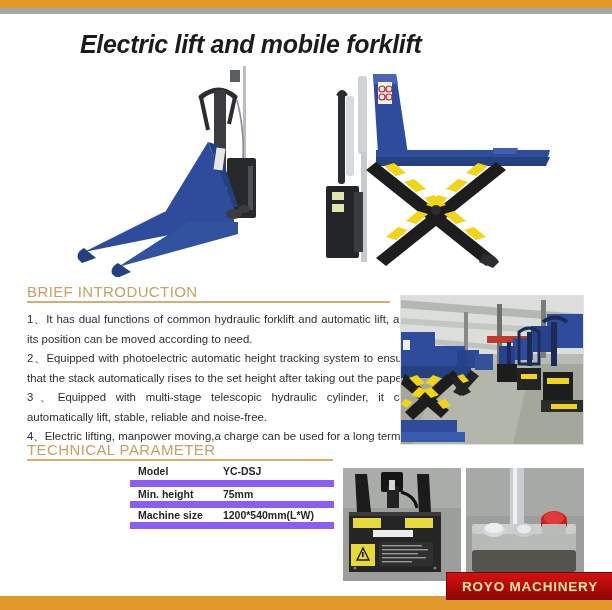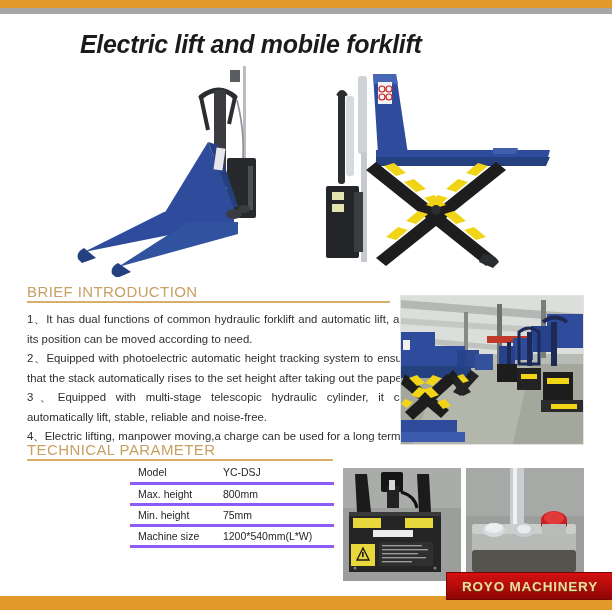--- a/index.html
+++ b/index.html
@@ -40,21 +40,21 @@
   }
   .intro p{margin:0;}
   .intro p.just{text-align:justify;text-align-last:left;}
 
   
   .warehouse{position:absolute;left:400px;top:295px;width:182px;height:148px;overflow:hidden;border:1px solid #e2e2e2;}
 
   
   .spec{position:absolute;left:130px;top:462px;width:204px;border-collapse:collapse;font-size:10.5px;color:#262626;}
   .spec tr{height:21px;}
-  .spec td{border-bottom:3px solid #8b5cf6;padding:0 0 0 8px;vertical-align:middle;}
+  .spec td{border-bottom:7px solid #8b5cf6;padding:0 0 0 8px;vertical-align:middle;font-weight:bold;}
   .spec td.k{width:82px;}
   .spec td.v{width:114px;}
 
   
   .detail1{position:absolute;left:343px;top:468px;width:118px;height:113px;overflow:hidden;}
   .detail2{position:absolute;left:466px;top:468px;width:118px;height:113px;overflow:hidden;}
 
   
   .logo{
     position:absolute;left:446px;top:572px;width:166px;height:26px;
@@ -255,24 +255,20 @@
   <div class="sec-head" style="left:27px;top:441px;">TECHNICAL PARAMETER</div>
   <div class="sec-rule" style="left:27px;top:459px;width:306px;"></div>
 
   <table class="spec">
     <tbody>
       <tr>
         <td class="k">Model</td>
         <td class="v">YC-DSJ</td>
       </tr>
       <tr>
-        <td class="k">Max. height</td>
-        <td class="v">800mm</td>
-      </tr>
-      <tr>
         <td class="k">Min. height</td>
         <td class="v">75mm</td>
       </tr>
       <tr>
         <td class="k">Machine size</td>
         <td class="v">1200*540mm(L*W)</td>
       </tr>
     </tbody>
   </table>
 

